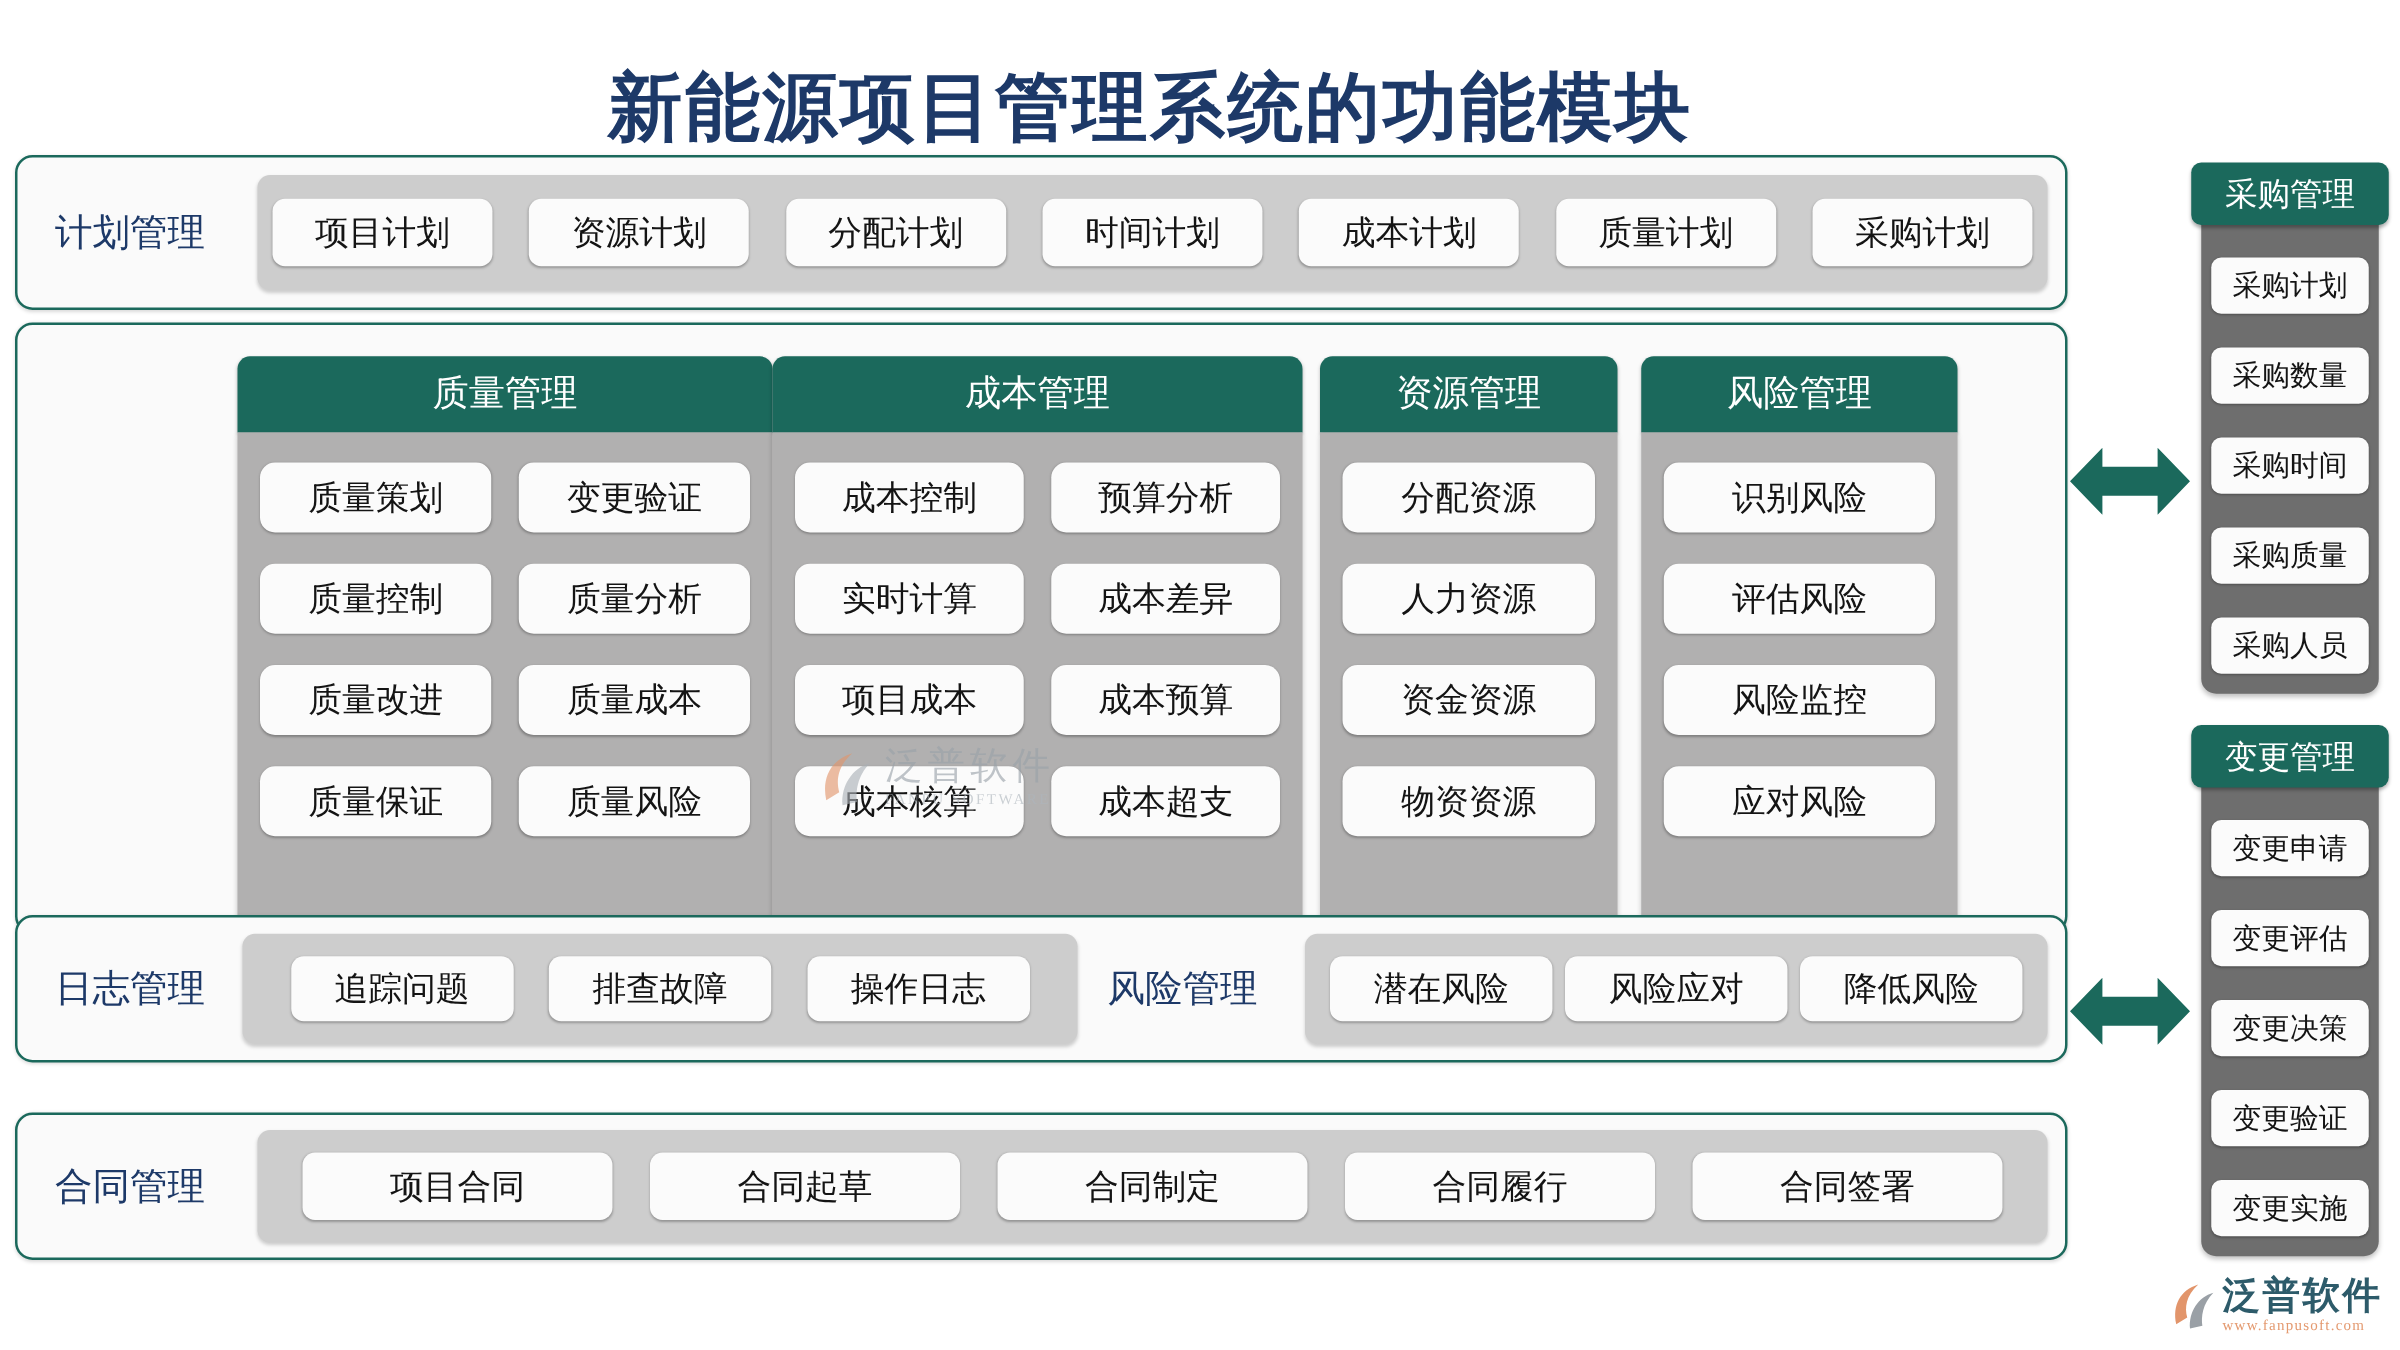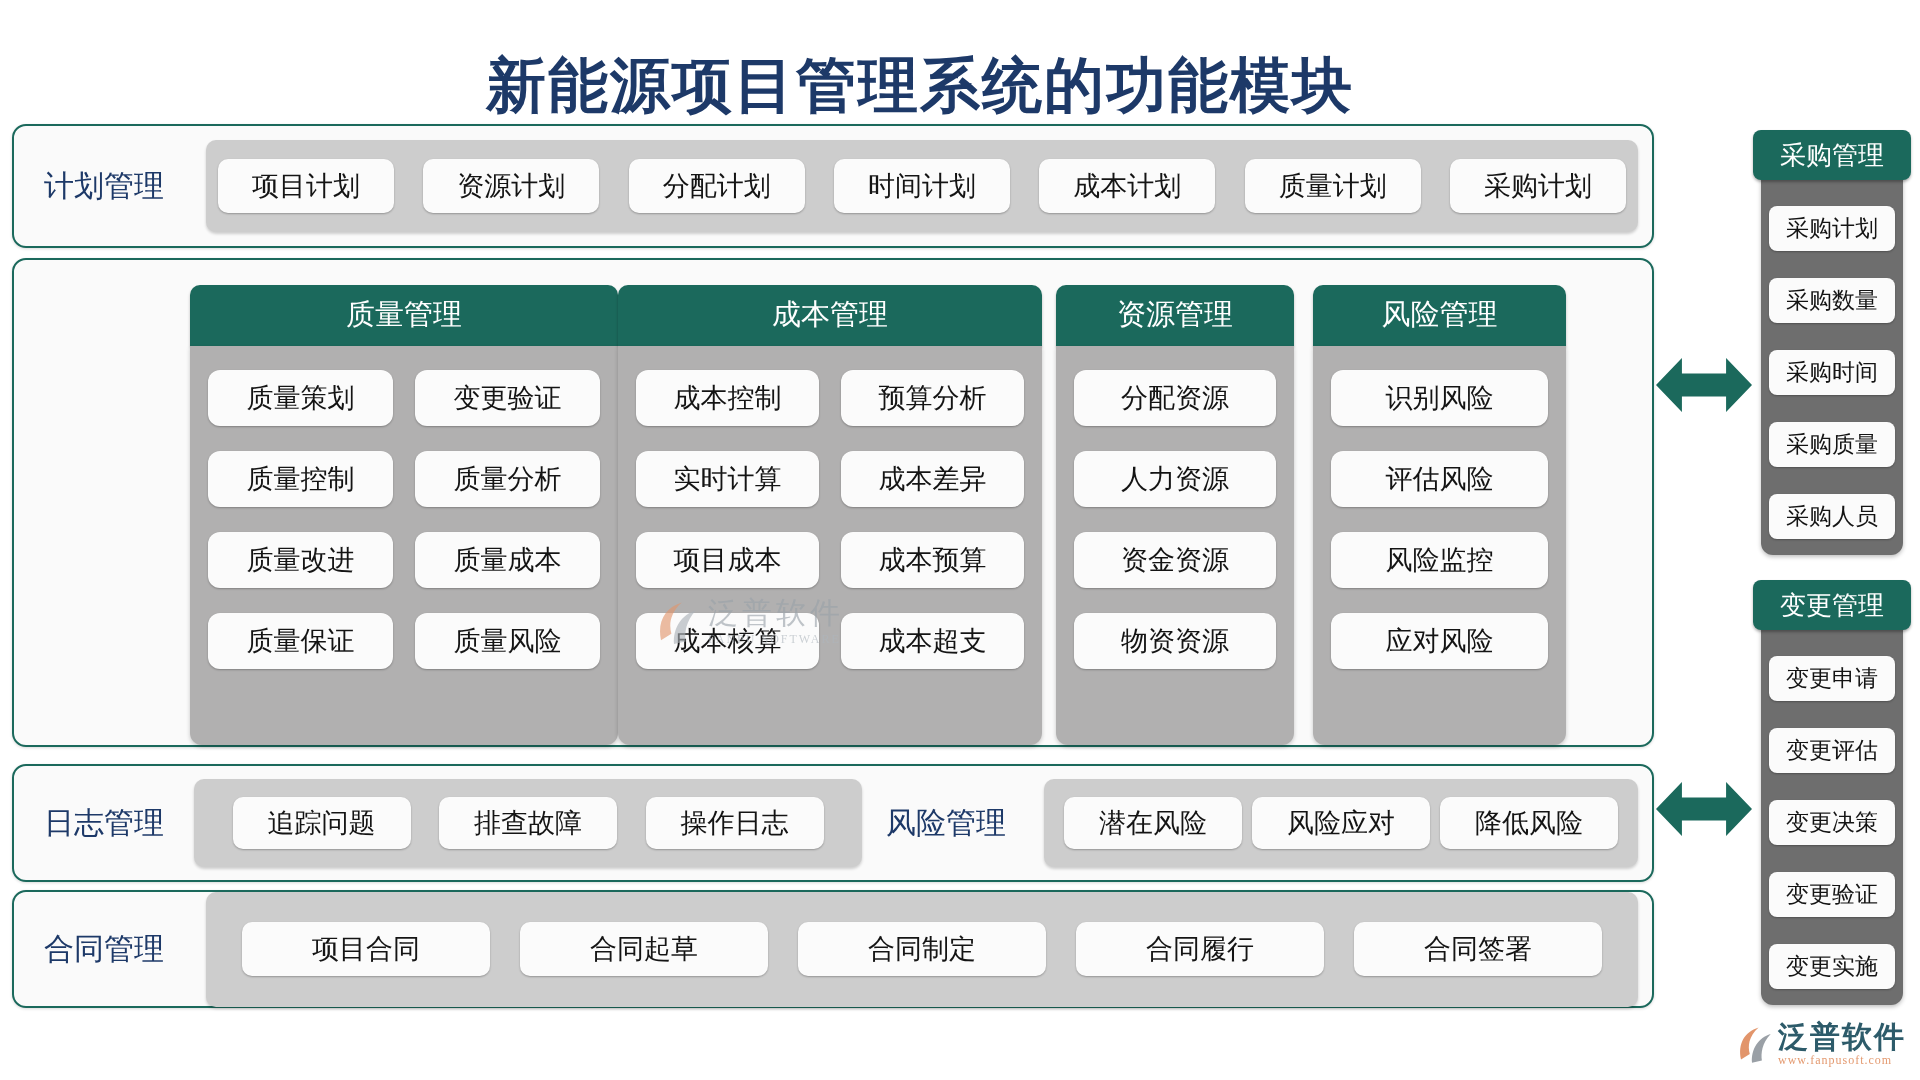--- a/index.html
+++ b/index.html
@@ -38,32 +38,32 @@
             align-content:start;box-shadow:0 2px 4px rgba(0,0,0,.2);}
   .cols-2{grid-template-columns:1fr 1fr;}
   .cols-1{grid-template-columns:1fr;}
   .mod-body .box{height:56px;border-radius:12px;}
   #col-quality{width:428px;}
   #col-cost{width:424px;}
   #col-resource{width:238px;margin-left:14px;}
   #col-risk{width:253px;margin-left:19px;}
 
   
-  #panel-log{top:764px;height:118px;}
+  #panel-log{top:732px;height:118px;}
   #panel-log .row-label{width:150px;}
   #tray-log{width:648px;height:88px;padding:0 10px;}
   #tray-log .box{width:178px;height:52px;}
   #panel-log .row-label2{margin-left:24px;width:152px;}
   #tray-risk{flex:1;height:88px;padding:0 10px;margin-left:6px;}
   #tray-risk .box{width:178px;height:52px;}
 
   
   #panel-contract{top:890px;height:118px;}
   #panel-contract .row-label{width:150px;}
-  #panel-contract .tray{flex:1;height:115px;margin-left:12px;padding:0 6px;}
+  #panel-contract .tray{flex:1;height:90px;margin-left:12px;padding:0 6px;}
   #panel-contract .box{width:248px;height:54px;}
 
   
   .sidebar{position:absolute;left:1753px;top:130px;width:158px;}
   .side-group{position:relative;}
   .side-group + .side-group{margin-top:25px;}
   .side-header{position:relative;z-index:2;height:50px;background:var(--teal);color:#fff;
                font-size:26px;display:flex;align-items:center;justify-content:center;
                border-radius:8px;box-shadow:0 2px 3px rgba(0,0,0,.3);}
   .side-body{width:142px;margin:-6px auto 0;background:var(--darkgray);

